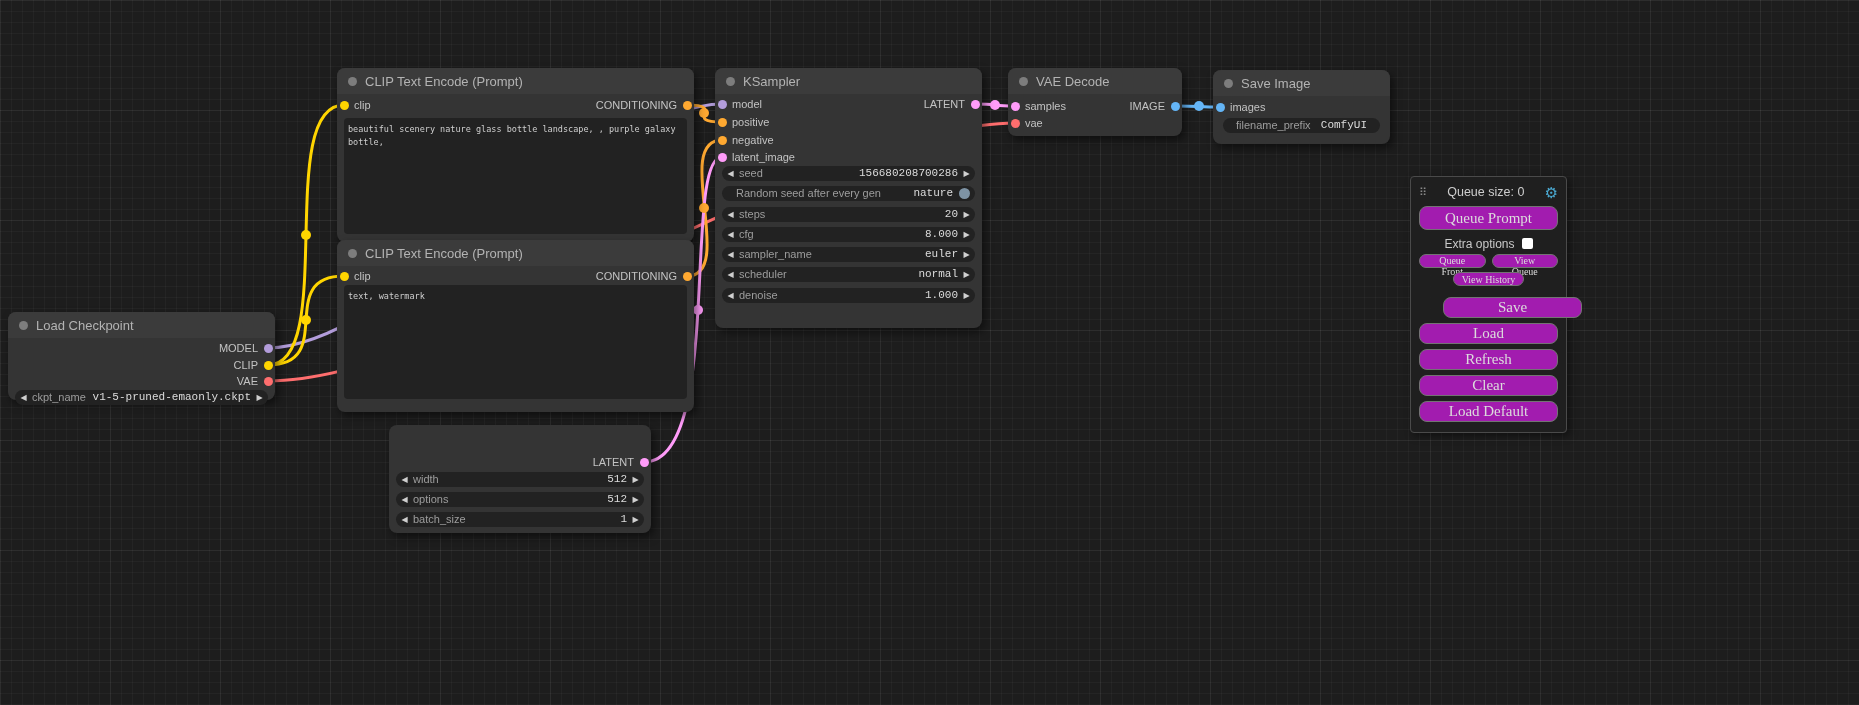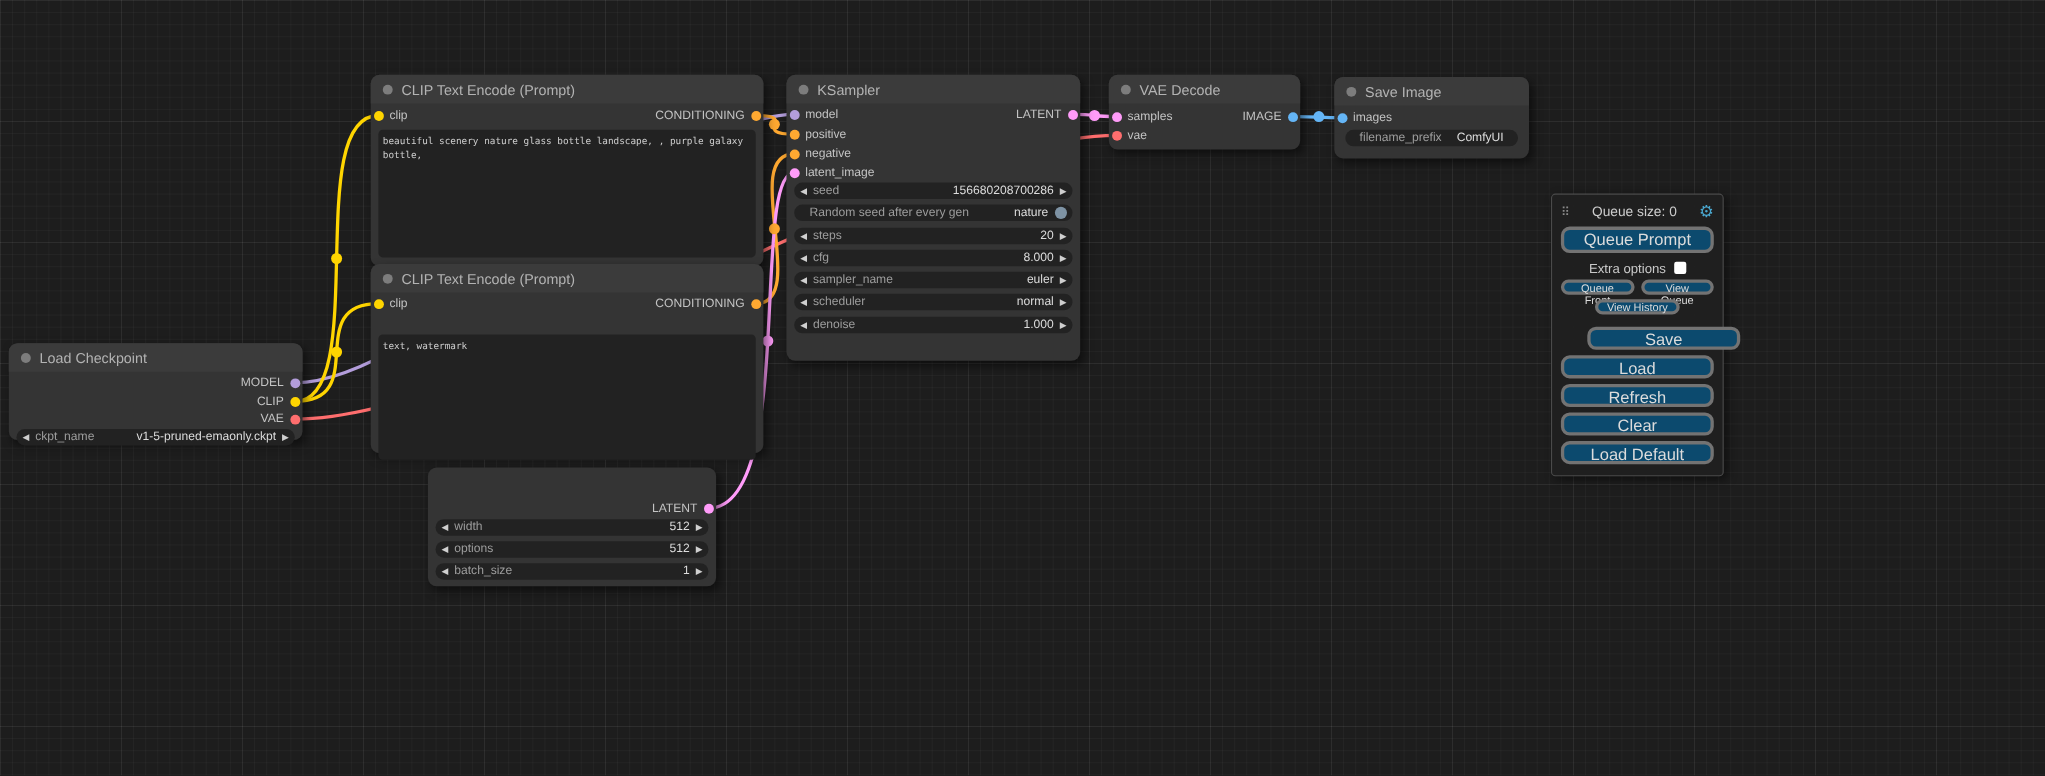--- a/index.html
+++ b/index.html
@@ -45,21 +45,21 @@
   .s-cond{stroke:#FFA931;} .s-latent{stroke:#FF9CF9;} .s-image{stroke:#64B5F6;}
 
   .widget{
     position:absolute;left:7px;right:7px;height:15px;
     background:#222;border-radius:8px;
     display:flex;align-items:center;
     font-size:11px;line-height:15px;
   }
   .widget .arr{width:17px;text-align:center;font-size:8px;color:#cfcfcf;flex:0 0 auto;}
   .widget .wlabel{color:#9d9d9d;white-space:nowrap;}
-  .widget .wvalue{margin-left:auto;color:#dcdcdc;white-space:nowrap;}
+  .widget .wvalue{margin-left:auto;color:#dcdcdc;white-space:nowrap;font-family:Liberation Mono, monospace;}
   .widget.noarrow{padding:0 13px;}
   .widget.toggle{padding:0 5px 0 14px;}
   .widget.toggle .wvalue{margin-right:6px;}
   .tdot{width:11px;height:11px;border-radius:50%;background:#7e93a4;flex:0 0 auto;}
 
   textarea.prompt{
     position:absolute;left:7px;right:7px;box-sizing:border-box;width:343px;
     background:#222;border:none;border-radius:4px;resize:none;
     color:#cfcfcf;font-family:"DejaVu Sans Mono",monospace;
     font-size:8.5px;line-height:1.55;padding:5px 4px;outline:none;overflow:hidden;
@@ -72,22 +72,22 @@
     border:1px solid #4a4a4a;border-radius:4px;
     padding:6px 8px 10px 8px;box-sizing:border-box;
     box-shadow:3px 3px 9px rgba(0,0,0,0.45);
     color:#c9c9c9;
   }
   .qhead{display:flex;align-items:center;justify-content:space-between;height:18px;}
   .qdrag{color:#8a8a8a;font-size:11px;cursor:move;}
   .qsize{font-size:12.5px;color:#cdcdcd;}
   .qgear{color:#4aa8d0;font-size:15px;line-height:15px;cursor:pointer;}
   .qbig,.qbtn,.qpill{
-    font-family:Liberation Sans, sans-serif;
-    background:#0c4a6e;border:3px solid #737373;color:#dcdcdc;
+    font-family:Liberation Serif, serif;
+    background:#a21caf;border:1px solid #737373;color:#dcdcdc;
     cursor:pointer;display:block;
   }
   .qbig{width:100%;height:24px;border-radius:8px;font-size:15px;margin-top:5px;}
   .qextra{display:flex;align-items:center;justify-content:center;gap:7px;margin-top:7px;height:13px;font-size:12px;color:#c9c9c9;}
   .qcheck{width:11px;height:11px;background:#ffffff;border-radius:2px;display:inline-block;cursor:pointer;}
   .qrow{display:flex;gap:6px;margin-top:4px;justify-content:center;}
   .qpill{border-radius:10px;font-size:10px;height:14px;line-height:11px;padding:0 8px;}
   .qrow .grow{flex:1;}
   .qbtn{width:100%;height:21px;border-radius:8px;font-size:15px;margin-top:5px;}
   .qbtn.first{margin-top:11px;margin-left:24px;}
@@ -132,21 +132,21 @@
 
   <div class="node" style="left:337px;top:240px;width:357px;height:172px">
     <div class="ntitle">
       <span class="ndot"></span>
       <span>CLIP Text Encode (Prompt)</span>
     </div>
     <span class="port in c-clip" style="top:31.5px"></span>
     <span class="inlabel" style="top:29px">clip</span>
     <span class="outlabel" style="top:29px">CONDITIONING</span>
     <span class="port out c-cond" style="top:31.5px"></span>
-    <textarea class="prompt" style="top: 64px; height: 114px;">text, watermark</textarea>
+    <textarea class="prompt" style="top: 45px; height: 114px;">text, watermark</textarea>
   </div>
 
   <div class="node" style="left:8px;top:312px;width:267px;height:88px">
     <div class="ntitle">
       <span class="ndot"></span>
       <span>Load Checkpoint</span>
     </div>
     <span class="outlabel" style="top:29px">MODEL</span>
     <span class="port out c-model" style="top:31.5px"></span>
     <span class="outlabel" style="top:46px">CLIP</span>

